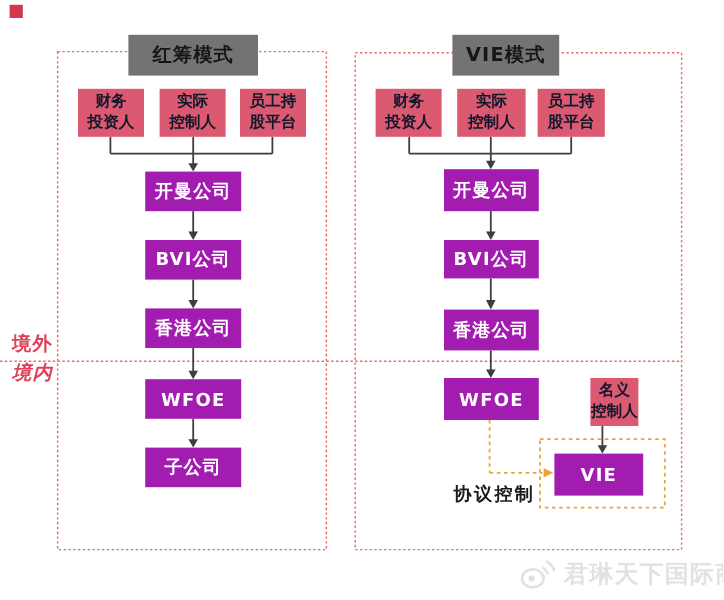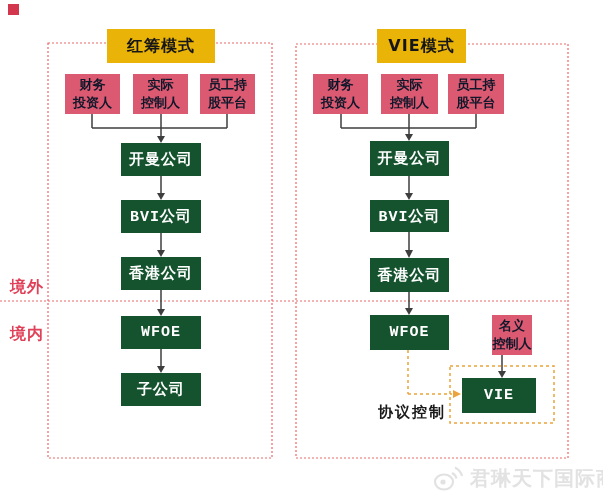--- a/index.html
+++ b/index.html
@@ -1,24 +1,24 @@
 <!DOCTYPE html>
 <html><head>
 <meta charset="utf-8">
 <style>
   html,body{margin:0;padding:0;background:#ffffff;}
   body{font-family:"DejaVu Sans","Liberation Sans",sans-serif;}
   #canvas{position:relative;width:603px;height:500px;background:#ffffff;overflow:hidden;}
   .abs{position:absolute;box-sizing:border-box;}
   #svg-layer{position:absolute;left:0;top:0;width:603px;height:500px;}
   .box{display:flex;align-items:center;justify-content:center;text-align:center;}
-  .hdr{background:#eab308;color:#161616;font-weight:bold;font-size:16px;letter-spacing:1px;}
+  .hdr{background:#737373;color:#161616;font-weight:bold;font-size:16px;letter-spacing:1px;}
   .pink{background:#DC5A71;color:#0f172a;font-weight:bold;font-size:13px;line-height:1.35;flex-direction:column;}
   .pink span{display:block;}
-  .orange{background:#14532d;color:#ffffff;font-weight:bold;font-size:15px;letter-spacing:1px;font-family:Liberation Mono, monospace;}
+  .orange{background:#a21caf;color:#ffffff;font-weight:bold;font-size:15px;letter-spacing:1px;}
   .region-label{color:#E04058;font-weight:bold;font-size:16px;letter-spacing:1px;}
   .agreement{color:#1a1a1a;font-weight:bold;font-size:15px;letter-spacing:2px;}
   .red-square{background:#D2374E;width:11px;height:11px;left:8px;top:4px;}
   .watermark{left:432px;top:464px;display:flex;align-items:center;gap:6px;color:#E2E2E2;}
   .watermark .wm-text{font-size:20px;font-weight:bold;letter-spacing:1px;white-space:nowrap;}
 </style>
 </head>
 <body>
 
 <div id="canvas">
@@ -71,21 +71,21 @@
       <line x1="408" y1="350" x2="408" y2="394"></line>
       <line x1="408" y1="394" x2="452" y2="394"></line>
       <rect x="450" y="366" width="104" height="57"></rect>
     </g>
     <polygon fill="#EBA43C" points="453,390 453,398 461,394"></polygon>
   </svg>
 
   <div class="abs red-square"></div>
 
   <div class="abs region-label" style="left:10px;top:277px;">境外</div>
-  <div class="abs region-label" style="left:10px;top:324px;">境内</div>
+  <div class="abs region-label" style="left:10px;top:301px;font-style:italic;">境内</div>
 
   <div class="abs box hdr" style="left:107px;top:29px;width:108px;height:34px;">红筹模式</div>
 
   <div class="abs box pink" style="left:65px;top:74px;width:55px;height:40px;">
     <span>财务</span>
     <span>投资人</span>
   </div>
   <div class="abs box pink" style="left:133px;top:74px;width:55px;height:40px;">
     <span>实际</span>
     <span>控制人</span>

